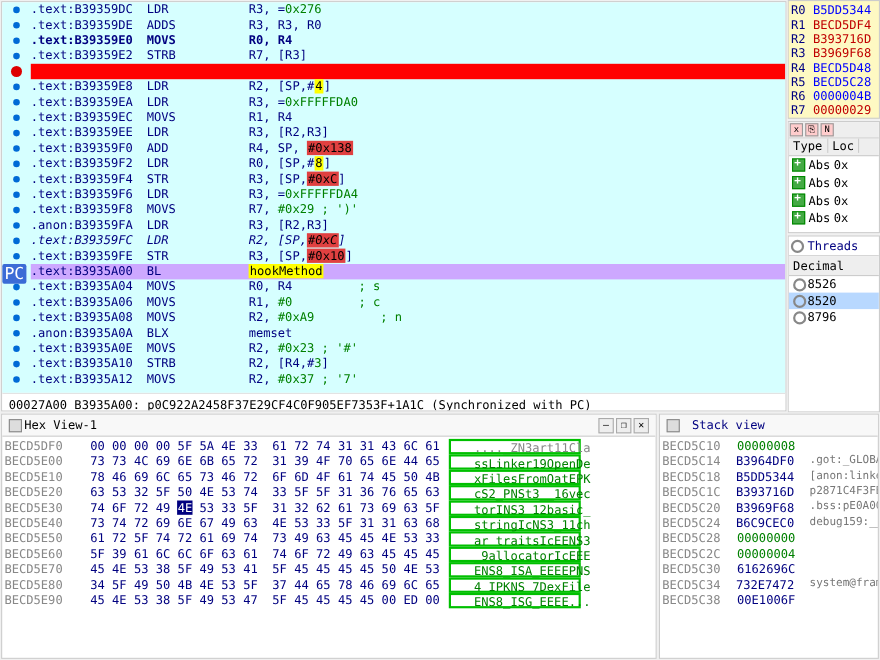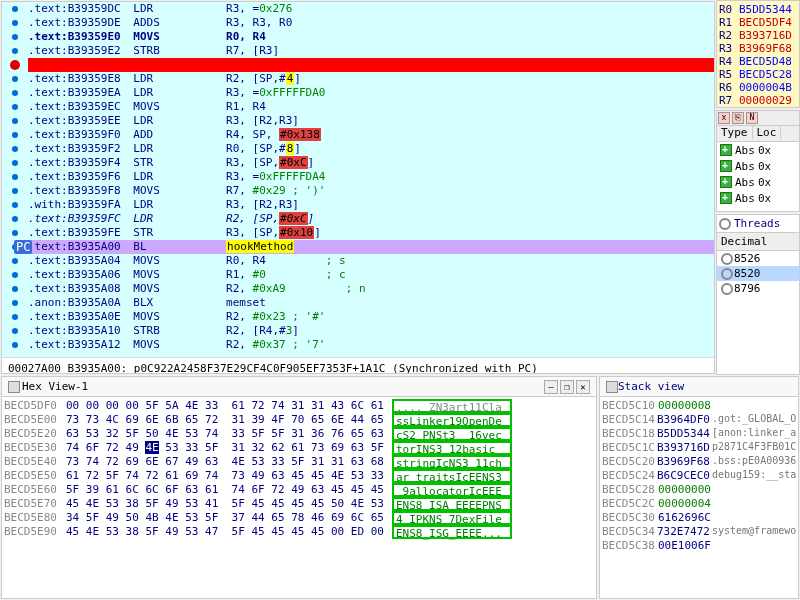--- a/index.html
+++ b/index.html
@@ -4,21 +4,21 @@
 <style>
 *{margin:0;padding:0;box-sizing:border-box;font-family:"Consolas","Monaco",monospace;font-size:11px;user-select:none}
 body{background:#f0f0f0;overflow:hidden}
 .top{display:flex;height:375px}
 .disasm-wrap{flex:1;overflow:hidden;background:#fff;border:1px solid #ccc;margin:1px}
 .disasm{background:#D6FFFF;height:355px;overflow:hidden;position:relative}
 .row{display:flex;height:14px;line-height:14px;white-space:pre}
 .gut{width:26px;flex-shrink:0;display:flex;align-items:center;justify-content:center;color:#8888ff}
 .dot{width:6px;height:6px;border-radius:50%;background:#006ad6}
 .bp{width:10px;height:10px;border-radius:50%;background:#d00}
-.pc{background:#3b6bd6;color:#fff;font-size:12px;padding:0 2px;border-radius:2px;position:absolute;left:12px;top:246px;z-index:2}
+.pc{background:#3b6bd6;color:#fff;font-size:15px;padding:0 2px;border-radius:2px;position:absolute;left:0;top:246px;z-index:2}
 .addr{color:#000080}
 .mn{color:#000080;margin-left:6px}
 .op{color:#000080}
 .num{color:#008000}
 .str{color:#008000}
 .rowbg{position:absolute;height:14px;left:26px;right:0;pointer-events:none}
 .hl-red{background:#ff0000;color:#fff}
 .hl-pur{background:#cda8ff}
 .chip{padding:0 1px}
 .chip-red{background:#e04040;color:#000}
@@ -43,29 +43,29 @@
 .threads-i.sel{background:#b8d8ff}
 .gear{display:inline-block;width:12px;height:12px;border:2px solid #888;border-radius:50%;position:relative}
 .bot{display:flex;height:225px}
 .hex-wrap{flex:1;background:#fff;border:1px solid #ccc;margin:1px;overflow:hidden}
 .hex-title{display:flex;align-items:center;justify-content:space-between;padding:3px 6px;border-bottom:1px solid #ccc;background:#f8f8f8;height:20px}
 .hex-title .lbl{display:flex;align-items:center;gap:2px}
 .hex-title .btns{display:flex;gap:2px}
 .hex-title .btn{width:14px;height:14px;border:1px solid #aaa;background:#eee;display:flex;align-items:center;justify-content:center;font-size:9px}
 .hex-body{padding:2px;font-size:11px}
 .hex-row{display:flex;height:14px;white-space:pre}
-.hex-row .a{color:#888;width:62px}
+.hex-row .a{color:#888;width:78px}
 .hex-row .b{color:#000080;flex:0 0 auto}
 .hex-row .b .sel{background:#000080;color:#fff}
-.hex-row .asc{color:#008000;margin-left:8px;border:2px solid #00c000;padding-left:2px;width:120px}
+.hex-row .asc{color:#008000;margin-left:8px;border:2px solid #00c000;padding-left:21px;width:120px}
 .hex-row:first-child .asc{color:#888;border-top:2px solid #00c000}
 .stack-wrap{width:200px;background:#fff;border:1px solid #ccc;margin:1px;overflow:hidden}
-.stack-title{padding:3px 6px;border-bottom:1px solid #ccc;background:#f8f8f8;height:20px;display:flex;align-items:center;gap:0;color:#000080}
+.stack-title{padding:3px 6px;border-bottom:1px solid #ccc;background:#f8f8f8;height:20px;display:flex;align-items:center;gap:11px;color:#000080}
 .stack-body{padding:2px}
-.stack-row{display:flex;height:14px;gap:2px}
+.stack-row{display:flex;height:14px;gap:14px}
 .stack-row .a{color:#888;width:54px}
 .stack-row .v{width:58px}
 .stack-row .v.grn{color:#008000}
 .stack-row .v.blu{color:#000080}
 .stack-row .c{color:#777;font-size:10px}
 .icon-box{width:12px;height:12px;border:1px solid #888;background:#ddd;display:inline-block}
 .title-icons{display:flex;align-items:center;gap:2px;padding:1px;background:#eee;border-bottom:1px solid #ccc;height:15px}
 .title-icons span{width:12px;height:12px;border:1px solid #999;background:#fcc;font-size:8px;text-align:center;line-height:10px}
 </style>
 </head>
@@ -83,21 +83,21 @@
         <div class="row" style="color: rgb(255, 255, 255);"><span class="gut"><span class="bp"></span></span></div>
         <div class="row"><span class="gut"><span class="dot"></span></span><span style="position: relative; z-index: 1;"><span class="addr">.text:B39359E8</span> <span class="mn">LDR   </span><span class="op">        R2, [SP,#<span class="chip chip-yel">4</span>]</span></span></div>
         <div class="row"><span class="gut"><span class="dot"></span></span><span style="position: relative; z-index: 1;"><span class="addr">.text:B39359EA</span> <span class="mn">LDR   </span><span class="op">        R3, =<span class="num">0xFFFFFDA0</span></span></span></div>
         <div class="row"><span class="gut"><span class="dot"></span></span><span style="position: relative; z-index: 1;"><span class="addr">.text:B39359EC</span> <span class="mn">MOVS  </span><span class="op">        R1, R4</span></span></div>
         <div class="row"><span class="gut"><span class="dot"></span></span><span style="position: relative; z-index: 1;"><span class="addr">.text:B39359EE</span> <span class="mn">LDR   </span><span class="op">        R3, [R2,R3]</span></span></div>
         <div class="row"><span class="gut"><span class="dot"></span></span><span style="position: relative; z-index: 1;"><span class="addr">.text:B39359F0</span> <span class="mn">ADD   </span><span class="op">        R4, SP, <span class="chip chip-red">#0x138</span></span></span></div>
         <div class="row"><span class="gut"><span class="dot"></span></span><span style="position: relative; z-index: 1;"><span class="addr">.text:B39359F2</span> <span class="mn">LDR   </span><span class="op">        R0, [SP,#<span class="chip chip-yel">8</span>]</span></span></div>
         <div class="row"><span class="gut"><span class="dot"></span></span><span style="position: relative; z-index: 1;"><span class="addr">.text:B39359F4</span> <span class="mn">STR   </span><span class="op">        R3, [SP,<span class="chip chip-red">#0xC</span>]</span></span></div>
         <div class="row"><span class="gut"><span class="dot"></span></span><span style="position: relative; z-index: 1;"><span class="addr">.text:B39359F6</span> <span class="mn">LDR   </span><span class="op">        R3, =<span class="num">0xFFFFFDA4</span></span></span></div>
         <div class="row"><span class="gut"><span class="dot"></span></span><span style="position: relative; z-index: 1;"><span class="addr">.text:B39359F8</span> <span class="mn">MOVS  </span><span class="op">        R7, <span class="num">#0x29</span><span class="str"> ; ')'</span></span></span></div>
-        <div class="row"><span class="gut"><span class="dot"></span></span><span style="position: relative; z-index: 1;"><span class="addr">.with:B39359FA</span> <span class="mn">LDR   </span><span class="op">        R3, [R2,R3]</span></span></div>
+        <div class="row"><span class="gut"><span class="dot"></span></span><span style="position: relative; z-index: 1;"><span class="addr">.anon:B39359FA</span> <span class="mn">LDR   </span><span class="op">        R3, [R2,R3]</span></span></div>
         <div class="row"><span class="gut"><span class="dot"></span></span><span style="position: relative; z-index: 1; font-style: italic;"><span class="addr">.text:B39359FC</span> <span class="mn">LDR   </span><span class="op">        R2, [SP,<span class="chip chip-red">#0xC</span>]</span></span></div>
         <div class="row"><span class="gut"><span class="dot"></span></span><span style="position: relative; z-index: 1;"><span class="addr">.text:B39359FE</span> <span class="mn">STR   </span><span class="op">        R3, [SP,<span class="chip chip-red">#0x10</span>]</span></span></div>
         <div class="rowbg hl-pur" style="top: 238px;"></div>
         <div class="row"><span class="gut"><span class="dot"></span></span><span style="position: relative; z-index: 1;"><span class="addr">.text:B3935A00</span> <span class="mn">BL    </span><span class="op">        <span class="chip chip-yel">hookMethod</span></span></span></div>
         <div class="row"><span class="gut"><span class="dot"></span></span><span style="position: relative; z-index: 1;"><span class="addr">.text:B3935A04</span> <span class="mn">MOVS  </span><span class="op">        R0, R4</span><span class="str" style="margin-left:60px">; s</span></span></div>
         <div class="row"><span class="gut"><span class="dot"></span></span><span style="position: relative; z-index: 1;"><span class="addr">.text:B3935A06</span> <span class="mn">MOVS  </span><span class="op">        R1, <span class="num">#0</span></span><span class="str" style="margin-left:60px">; c</span></span></div>
         <div class="row"><span class="gut"><span class="dot"></span></span><span style="position: relative; z-index: 1;"><span class="addr">.text:B3935A08</span> <span class="mn">MOVS  </span><span class="op">        R2, <span class="num">#0xA9</span></span><span class="str" style="margin-left:60px">; n</span></span></div>
         <div class="row"><span class="gut"><span class="dot"></span></span><span style="position: relative; z-index: 1;"><span class="addr">.anon:B3935A0A</span> <span class="mn">BLX   </span><span class="op">        memset</span></span></div>
         <div class="row"><span class="gut"><span class="dot"></span></span><span style="position: relative; z-index: 1;"><span class="addr">.text:B3935A0E</span> <span class="mn">MOVS  </span><span class="op">        R2, <span class="num">#0x23</span><span class="str"> ; '#'</span></span></span></div>
         <div class="row"><span class="gut"><span class="dot"></span></span><span style="position: relative; z-index: 1;"><span class="addr">.text:B3935A10</span> <span class="mn">STRB  </span><span class="op">        R2, [R4,#<span class="num">3</span>]</span></span></div>
@@ -210,20 +210,21 @@
         </span>
       <span class="btns">
           <span class="btn">—</span>
           <span class="btn">❐</span>
           <span class="btn">✕</span>
         </span>
     </div>
     <div class="hex-body" id="hexbody">
         <div class="hex-row"><span class="a">BECD5DF0</span><span class="b">00 00 00 00 5F 5A 4E 33  61 72 74 31 31 43 6C 61</span><span class="asc">...._ZN3art11Cla</span></div>
         <div class="hex-row"><span class="a">BECD5E00</span><span class="b">73 73 4C 69 6E 6B 65 72  31 39 4F 70 65 6E 44 65</span><span class="asc">ssLinker19OpenDe</span></div>
+        <div class="hex-row"><span class="a">BECD5E10</span><span class="b">78 46 69 6C 65 73 46 72  6F 6D 4F 61 74 45 50 4B</span><span class="asc">xFilesFromOatEPK</span></div>
         <div class="hex-row"><span class="a">BECD5E20</span><span class="b">63 53 32 5F 50 4E 53 74  33 5F 5F 31 36 76 65 63</span><span class="asc">cS2_PNSt3__16vec</span></div>
         <div class="hex-row"><span class="a">BECD5E30</span><span class="b">74 6F 72 49 <span class="sel">4E</span> 53 33 5F  31 32 62 61 73 69 63 5F</span><span class="asc">torINS3_12basic_</span></div>
         <div class="hex-row"><span class="a">BECD5E40</span><span class="b">73 74 72 69 6E 67 49 63  4E 53 33 5F 31 31 63 68</span><span class="asc">stringIcNS3_11ch</span></div>
         <div class="hex-row"><span class="a">BECD5E50</span><span class="b">61 72 5F 74 72 61 69 74  73 49 63 45 45 4E 53 33</span><span class="asc">ar_traitsIcEENS3</span></div>
         <div class="hex-row"><span class="a">BECD5E60</span><span class="b">5F 39 61 6C 6C 6F 63 61  74 6F 72 49 63 45 45 45</span><span class="asc">_9allocatorIcEEE</span></div>
         <div class="hex-row"><span class="a">BECD5E70</span><span class="b">45 4E 53 38 5F 49 53 41  5F 45 45 45 45 50 4E 53</span><span class="asc">ENS8_ISA_EEEEPNS</span></div>
         <div class="hex-row"><span class="a">BECD5E80</span><span class="b">34 5F 49 50 4B 4E 53 5F  37 44 65 78 46 69 6C 65</span><span class="asc">4_IPKNS_7DexFile</span></div>
         <div class="hex-row"><span class="a">BECD5E90</span><span class="b">45 4E 53 38 5F 49 53 47  5F 45 45 45 45 00 ED 00</span><span class="asc">ENS8_ISG_EEEE...</span></div>
       </div>
   </div>

